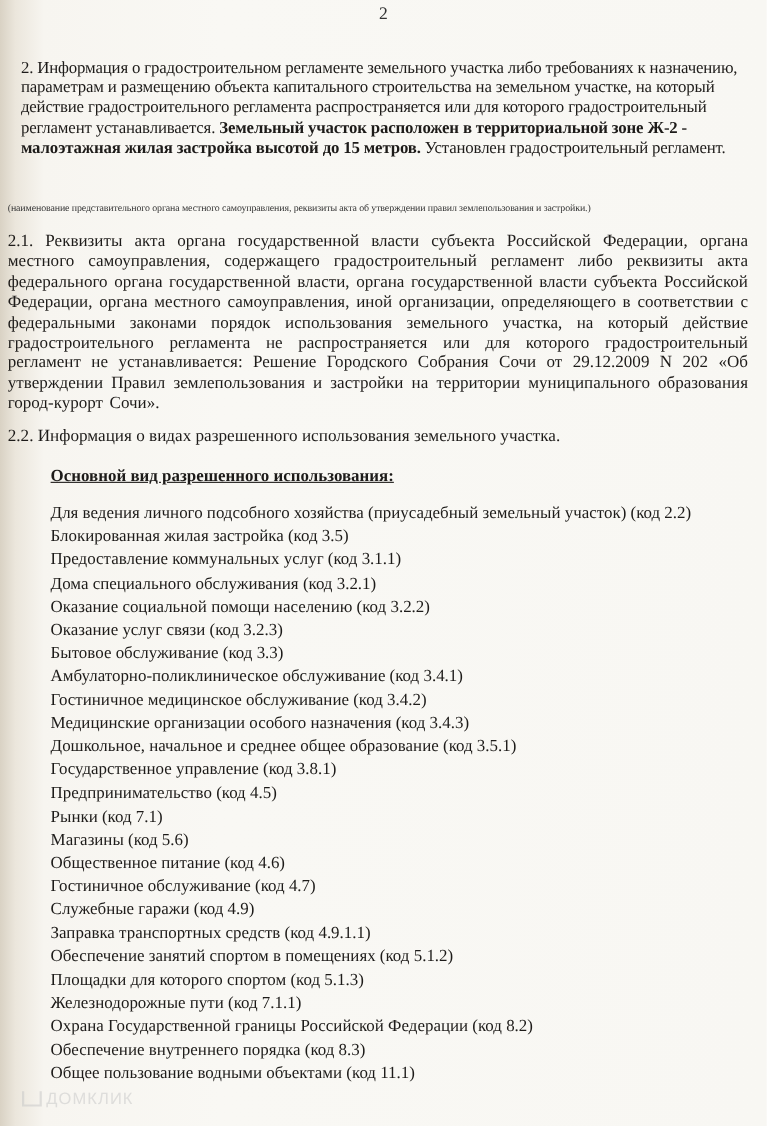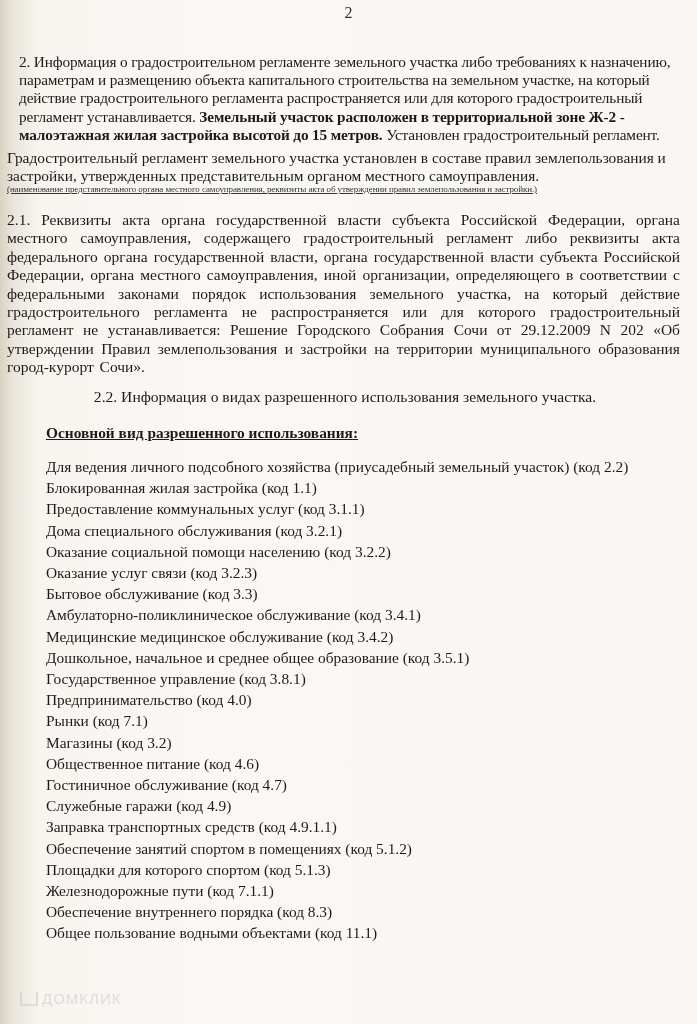--- a/index.html
+++ b/index.html
@@ -12,75 +12,76 @@
   }
   .page { position: absolute; left: 0; top: 0; width: 697px; height: 1024px; }
   .page-number { position: absolute; top: 4px; left: 0; width: 697px; text-align: center; font-size: 16px; color: #333; }
 
   .para { position: absolute; left: 7px; width: 676px; font-size: 15.6px; line-height: 18.2px; }
   .para b { font-weight: bold; }
   .just { text-align: justify; }
 
   #sec2 { top: 41px; width: 660px; font-size: 15.3px; line-height: 18.2px; letter-spacing: -0.15px; }
   #sec2-reg { top: 149px; width: 688px; font-size: 15.4px; line-height: 18px; }
-  .footnote { position: absolute; left: 7px; top: 184px; font-size: 9px; line-height: 11px; text-decoration: underline; color: #333; letter-spacing: -0.1px; }
+  .footnote { position: absolute; left: 7px; top: 184px; font-size: 9px; line-height: 11px; color: #333; letter-spacing: -0.1px; }
 
   #sec21 { top: 211px; width: 673px; font-size: 15.5px; line-height: 18.4px; word-spacing: 2px; }
 
-  #sec22 { top: 388px; font-size: 15.6px; text-align: center; }
+  #sec22 { top: 388px; font-size: 15.6px; }
   .subhead { position: absolute; left: 46px; top: 424px; font-size: 15.4px; font-weight: bold; text-decoration: underline; }
 
   .uses { position: absolute; left: 46px; top: 456px; margin: 0; padding: 0; list-style: none; font-size: 15.4px; line-height: 21.2px; }
   .uses li { white-space: nowrap; }
 
   .watermark { position: absolute; left: 20px; top: 990px; font-family: "Liberation Sans", sans-serif; font-size: 15px; color: rgba(200,200,200,0.55); letter-spacing: 1px; }
   .watermark .house { display: inline-block; width: 14px; height: 12px; border: 2px solid rgba(200,200,200,0.55); border-top: none; margin-right: 4px; position: relative; top: 2px; }
 </style>
 </head>
 <body>
 
 <div class="page">
   <div class="page-number">2</div>
 
   <p class="para" id="sec2" style="margin:12px;">
     <span>2. Информация о градостроительном регламенте земельного участка либо требованиях к назначению, параметрам и размещению объекта капитального строительства на земельном участке, на который действие градостроительного регламента распространяется или для которого градостроительный регламент устанавливается. </span><b>Земельный участок расположен в территориальной зоне Ж-2 - малоэтажная  жилая застройка высотой до 15 метров.</b><span> Установлен градостроительный регламент.</span>
   </p>
 
-  <p class="para" id="sec2-reg" style="margin:0;">Градостроительный регламент земельного участка установлен в составе правил землепользования и застройки, утвержденных представительным органом местного самоуправления.</p>
 
   <div class="footnote">(наименование представительного органа местного самоуправления, реквизиты акта об утверждении правил землепользования и застройки.)</div>
 
   <p class="para just" id="sec21" style="margin:0;">2.1. Реквизиты акта органа государственной власти субъекта Российской Федерации, органа местного самоуправления, содержащего градостроительный регламент либо реквизиты акта федерального органа государственной власти, органа государственной власти субъекта Российской Федерации, органа местного самоуправления, иной организации, определяющего в соответствии с федеральными законами порядок использования земельного участка, на который действие градостроительного регламента не распространяется или для которого градостроительный регламент не устанавливается: Решение Городского Собрания Сочи от 29.12.2009 N 202 «Об утверждении Правил землепользования и застройки на территории муниципального образования город-курорт Сочи».</p>
 
   <p class="para" id="sec22" style="margin:0;">2.2. Информация о видах разрешенного использования земельного участка.</p>
 
   <div class="subhead">Основной вид разрешенного использования:</div>
 
   <ul class="uses" id="uses-list">
       <li>Для ведения личного подсобного хозяйства (приусадебный земельный участок) (код 2.2)</li>
-      <li>Блокированная жилая застройка (код 1.1)</li>
+      <li>Блокированная жилая застройка (код 3.5)</li>
       <li>Предоставление коммунальных услуг (код 3.1.1)</li>
       <li>Дома специального обслуживания (код 3.2.1)</li>
       <li>Оказание социальной помощи населению (код 3.2.2)</li>
       <li>Оказание услуг связи (код 3.2.3)</li>
       <li>Бытовое обслуживание (код 3.3)</li>
       <li>Амбулаторно-поликлиническое обслуживание (код 3.4.1)</li>
-      <li>Медицинские медицинское обслуживание (код 3.4.2)</li>
+      <li>Гостиничное медицинское обслуживание (код 3.4.2)</li>
+      <li>Медицинские организации особого назначения (код 3.4.3)</li>
       <li>Дошкольное, начальное и среднее общее образование (код 3.5.1)</li>
       <li>Государственное управление (код 3.8.1)</li>
-      <li>Предпринимательство (код 4.0)</li>
+      <li>Предпринимательство (код 4.5)</li>
       <li>Рынки (код 7.1)</li>
-      <li>Магазины (код 3.2)</li>
+      <li>Магазины (код 5.6)</li>
       <li>Общественное питание (код 4.6)</li>
       <li>Гостиничное обслуживание (код 4.7)</li>
       <li>Служебные гаражи (код 4.9)</li>
       <li>Заправка транспортных средств (код 4.9.1.1)</li>
       <li>Обеспечение занятий спортом в помещениях (код 5.1.2)</li>
       <li>Площадки для которого спортом (код 5.1.3)</li>
       <li>Железнодорожные пути (код 7.1.1)</li>
+      <li>Охрана Государственной границы Российской Федерации (код 8.2)</li>
       <li>Обеспечение внутреннего порядка (код 8.3)</li>
       <li>Общее пользование водными объектами (код 11.1)</li>
     </ul>
 
   <div class="watermark">
     <span class="house"></span><span>ДОМКЛИК</span>
   </div>
 </div>
 
 </body></html>

